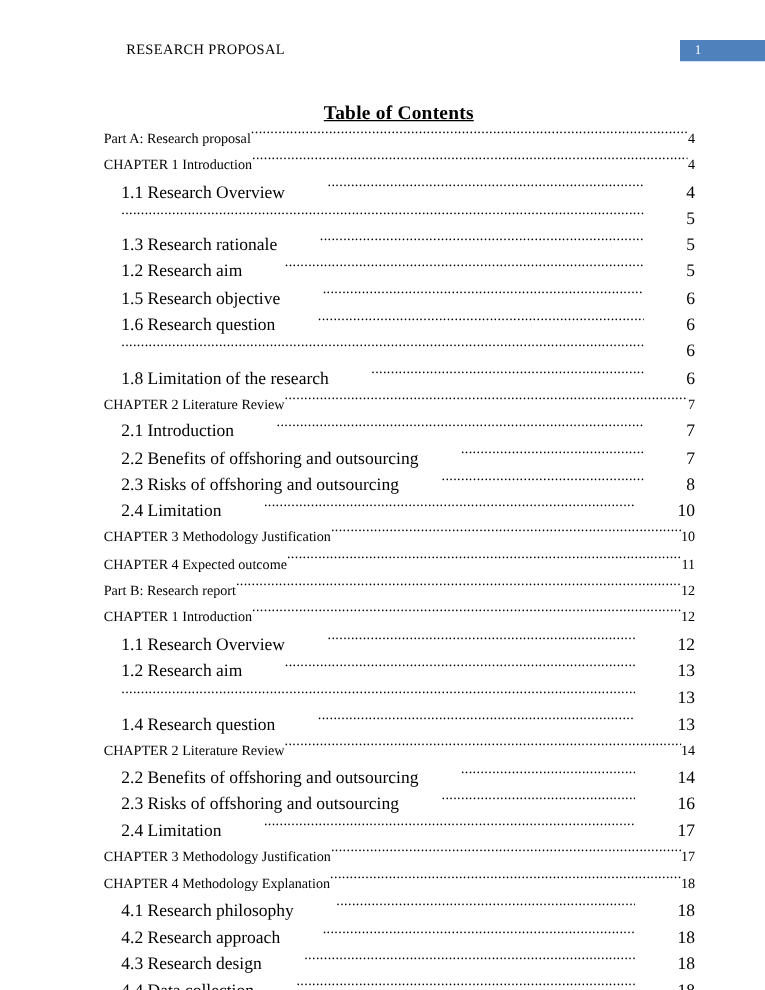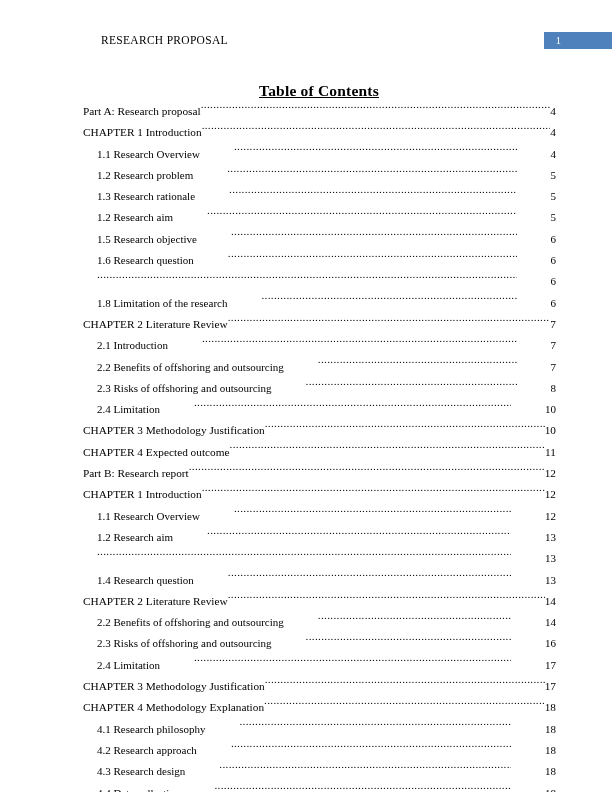--- a/index.html
+++ b/index.html
@@ -87,21 +87,21 @@
     align-items: baseline;
     font-family: "Liberation Serif", serif;
     font-size: 11.3px;
     line-height: 21.3px;
     white-space: nowrap;
     color: #000;
     justify-content: space-between;
   }
   .toc-entry.lvl2 {
     padding-left: 14px;
-    font-size: 11px;
+    font-size: 14px;
     gap: 34px;
   }
   .toc-label {
     flex: 0 0 auto;
   }
   .toc-dots {
     flex: 1 1 auto;
     overflow: hidden;
     min-width: 6px;
     margin: 0 0px;
@@ -148,21 +148,20 @@
         <span class="toc-label">CHAPTER 1 Introduction</span>
         <span class="toc-dots"></span>
         <span class="toc-page">4</span>
       </div>
       <div class="toc-entry lvl2">
         <span class="toc-label">1.1 Research Overview</span>
         <span class="toc-dots"></span>
         <span class="toc-page">4</span>
       </div>
       <div class="toc-entry lvl2">
-        <span class="toc-label">1.2 Research problem</span>
         <span class="toc-dots"></span>
         <span class="toc-page">5</span>
       </div>
       <div class="toc-entry lvl2">
         <span class="toc-label">1.3 Research rationale</span>
         <span class="toc-dots"></span>
         <span class="toc-page">5</span>
       </div>
       <div class="toc-entry lvl2">
         <span class="toc-label">1.2 Research aim</span>

